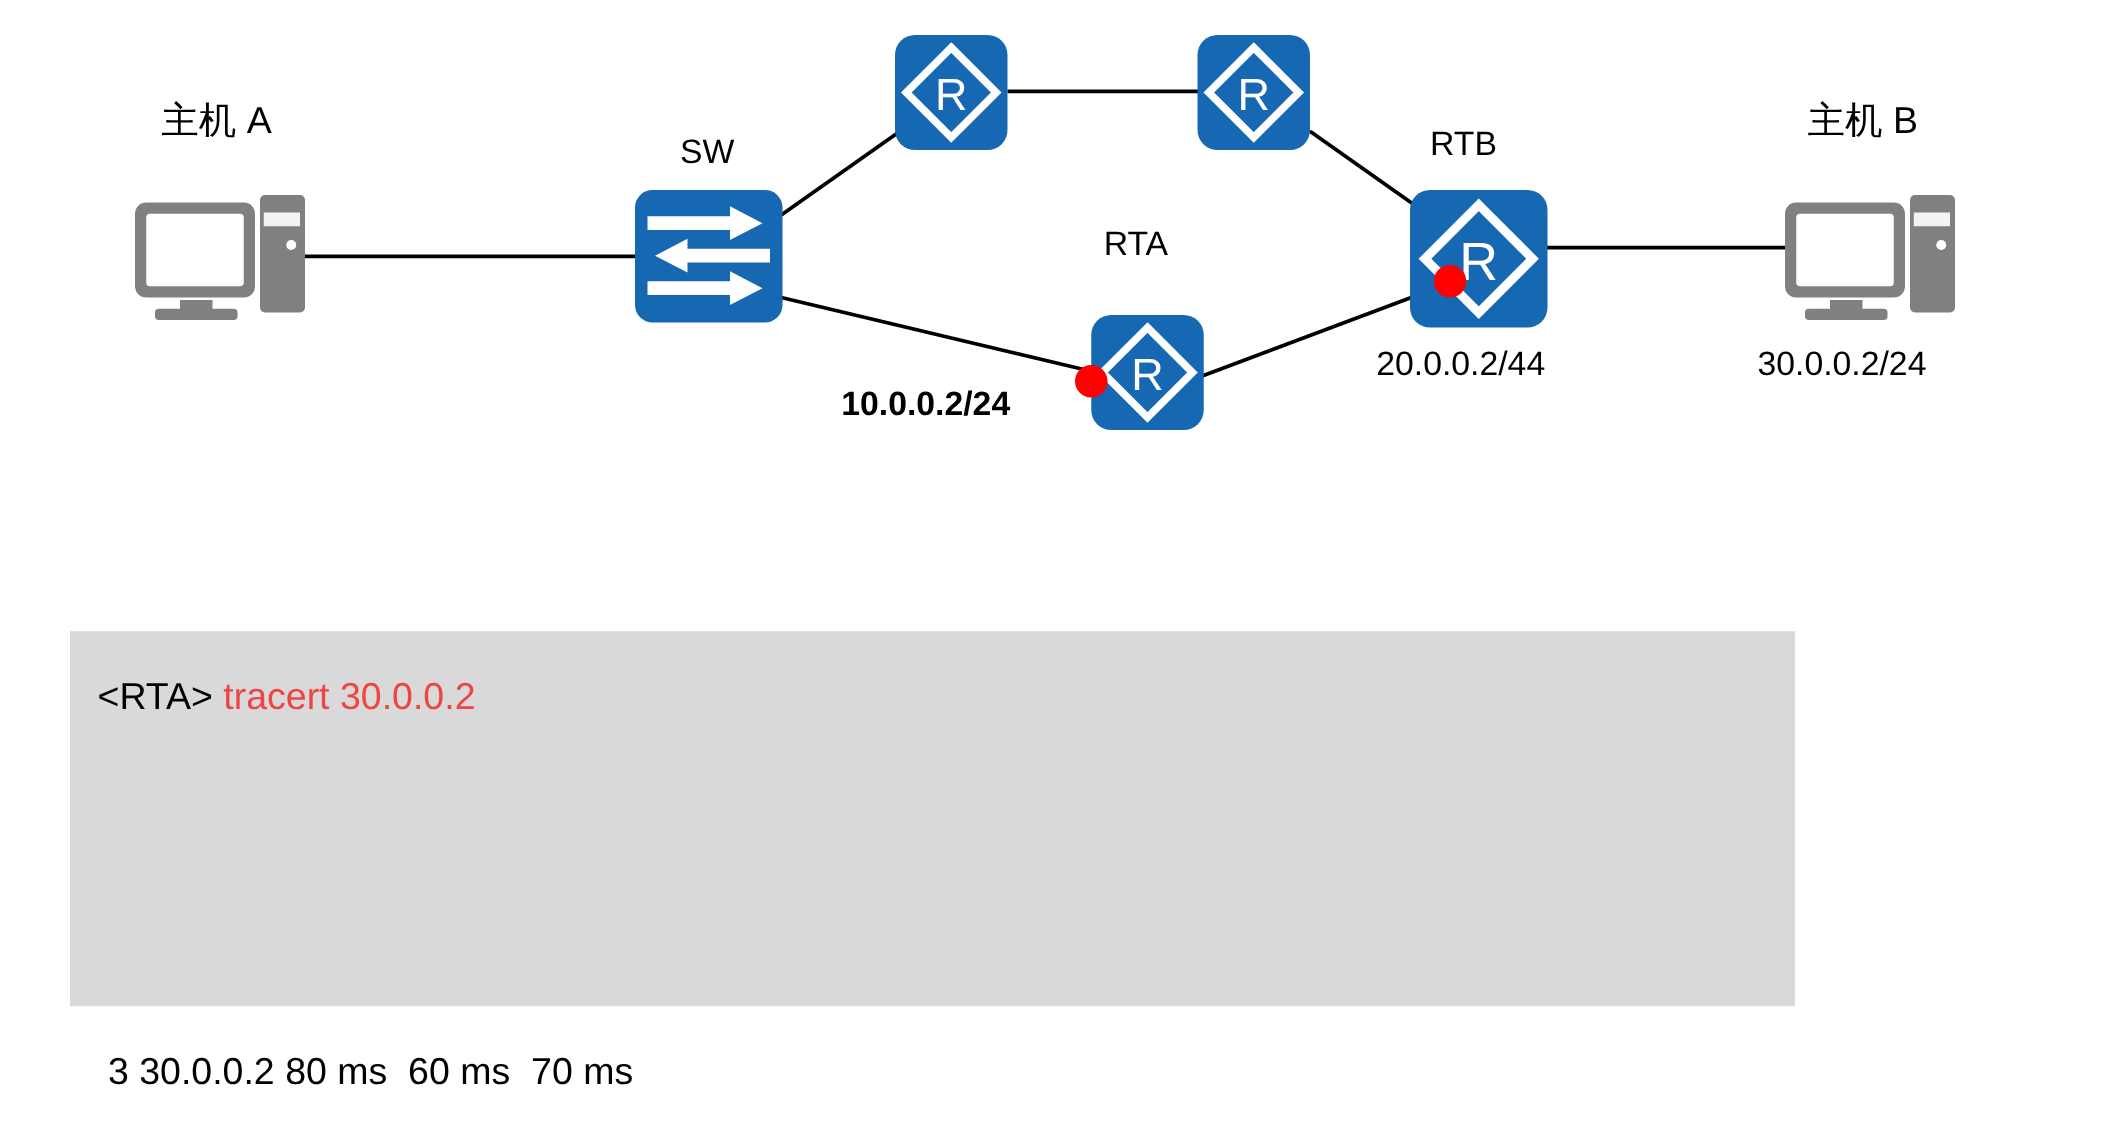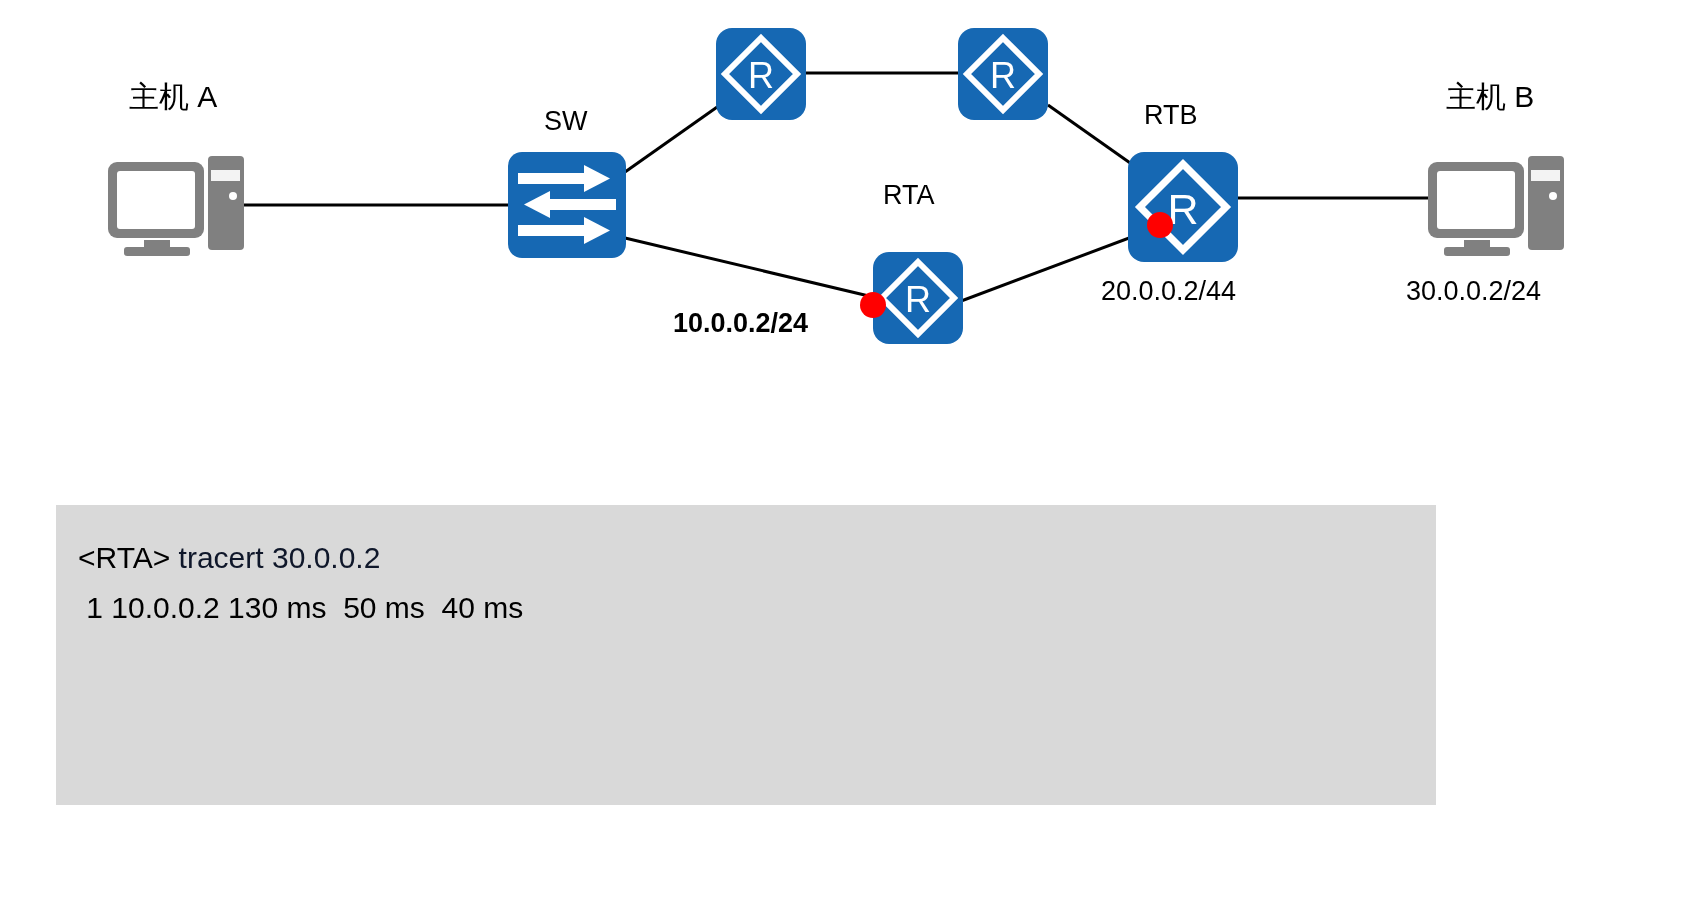--- a/index.html
+++ b/index.html
@@ -22,21 +22,21 @@
   .lbl{position:absolute;white-space:nowrap;font-size:27px;line-height:1;color:#000;}
   .lbl.big{font-size:30px;}
 
   .dot{position:absolute;width:26px;height:26px;border-radius:50%;background:#ff0000;}
 
   
   #console{position:absolute;left:28px;top:505px;width:1380px;}
   #console-bg{position:absolute;left:0;top:0;width:1380px;height:300px;background:#d9d9d9;}
   #console-lines{position:relative;padding:28px 0 0 22px;}
   .cline{font-size:30px;line-height:50px;white-space:pre;color:#000;}
-  .cmd-red{color:#0f172a;}
+  .cmd-red{color:#ef4444;}
   .cline.overflow{position:absolute;left:22px;top:328px;white-space:pre;}
 </style>
 </head>
 <body>
 
 <div id="canvas">
 
   <div id="diagram">
 
     <svg id="links" viewBox="0 0 1695 460" xmlns="http://www.w3.org/2000/svg">
@@ -144,17 +144,17 @@
     </div>
     <div class="lbl big" style="left:1418px;top:82px;">主机 B</div>
     <div class="lbl" style="left:1378px;top:278px;text-align:center;">30.0.0.2/24</div>
 
   </div>
 
   <div id="console">
     <div id="console-bg"></div>
     <div id="console-lines">
       <div class="cline"><span>&lt;RTA&gt; </span><span class="cmd-red">tracert 30.0.0.2</span></div>
-      <div class="cline"> 1 10.0.0.2 130 ms  50 ms  40 ms</div>
+      <div class="cline overflow"> 3 30.0.0.2 80 ms  60 ms  70 ms</div>
     </div>
   </div>
 
 </div>
 
 </body></html>

